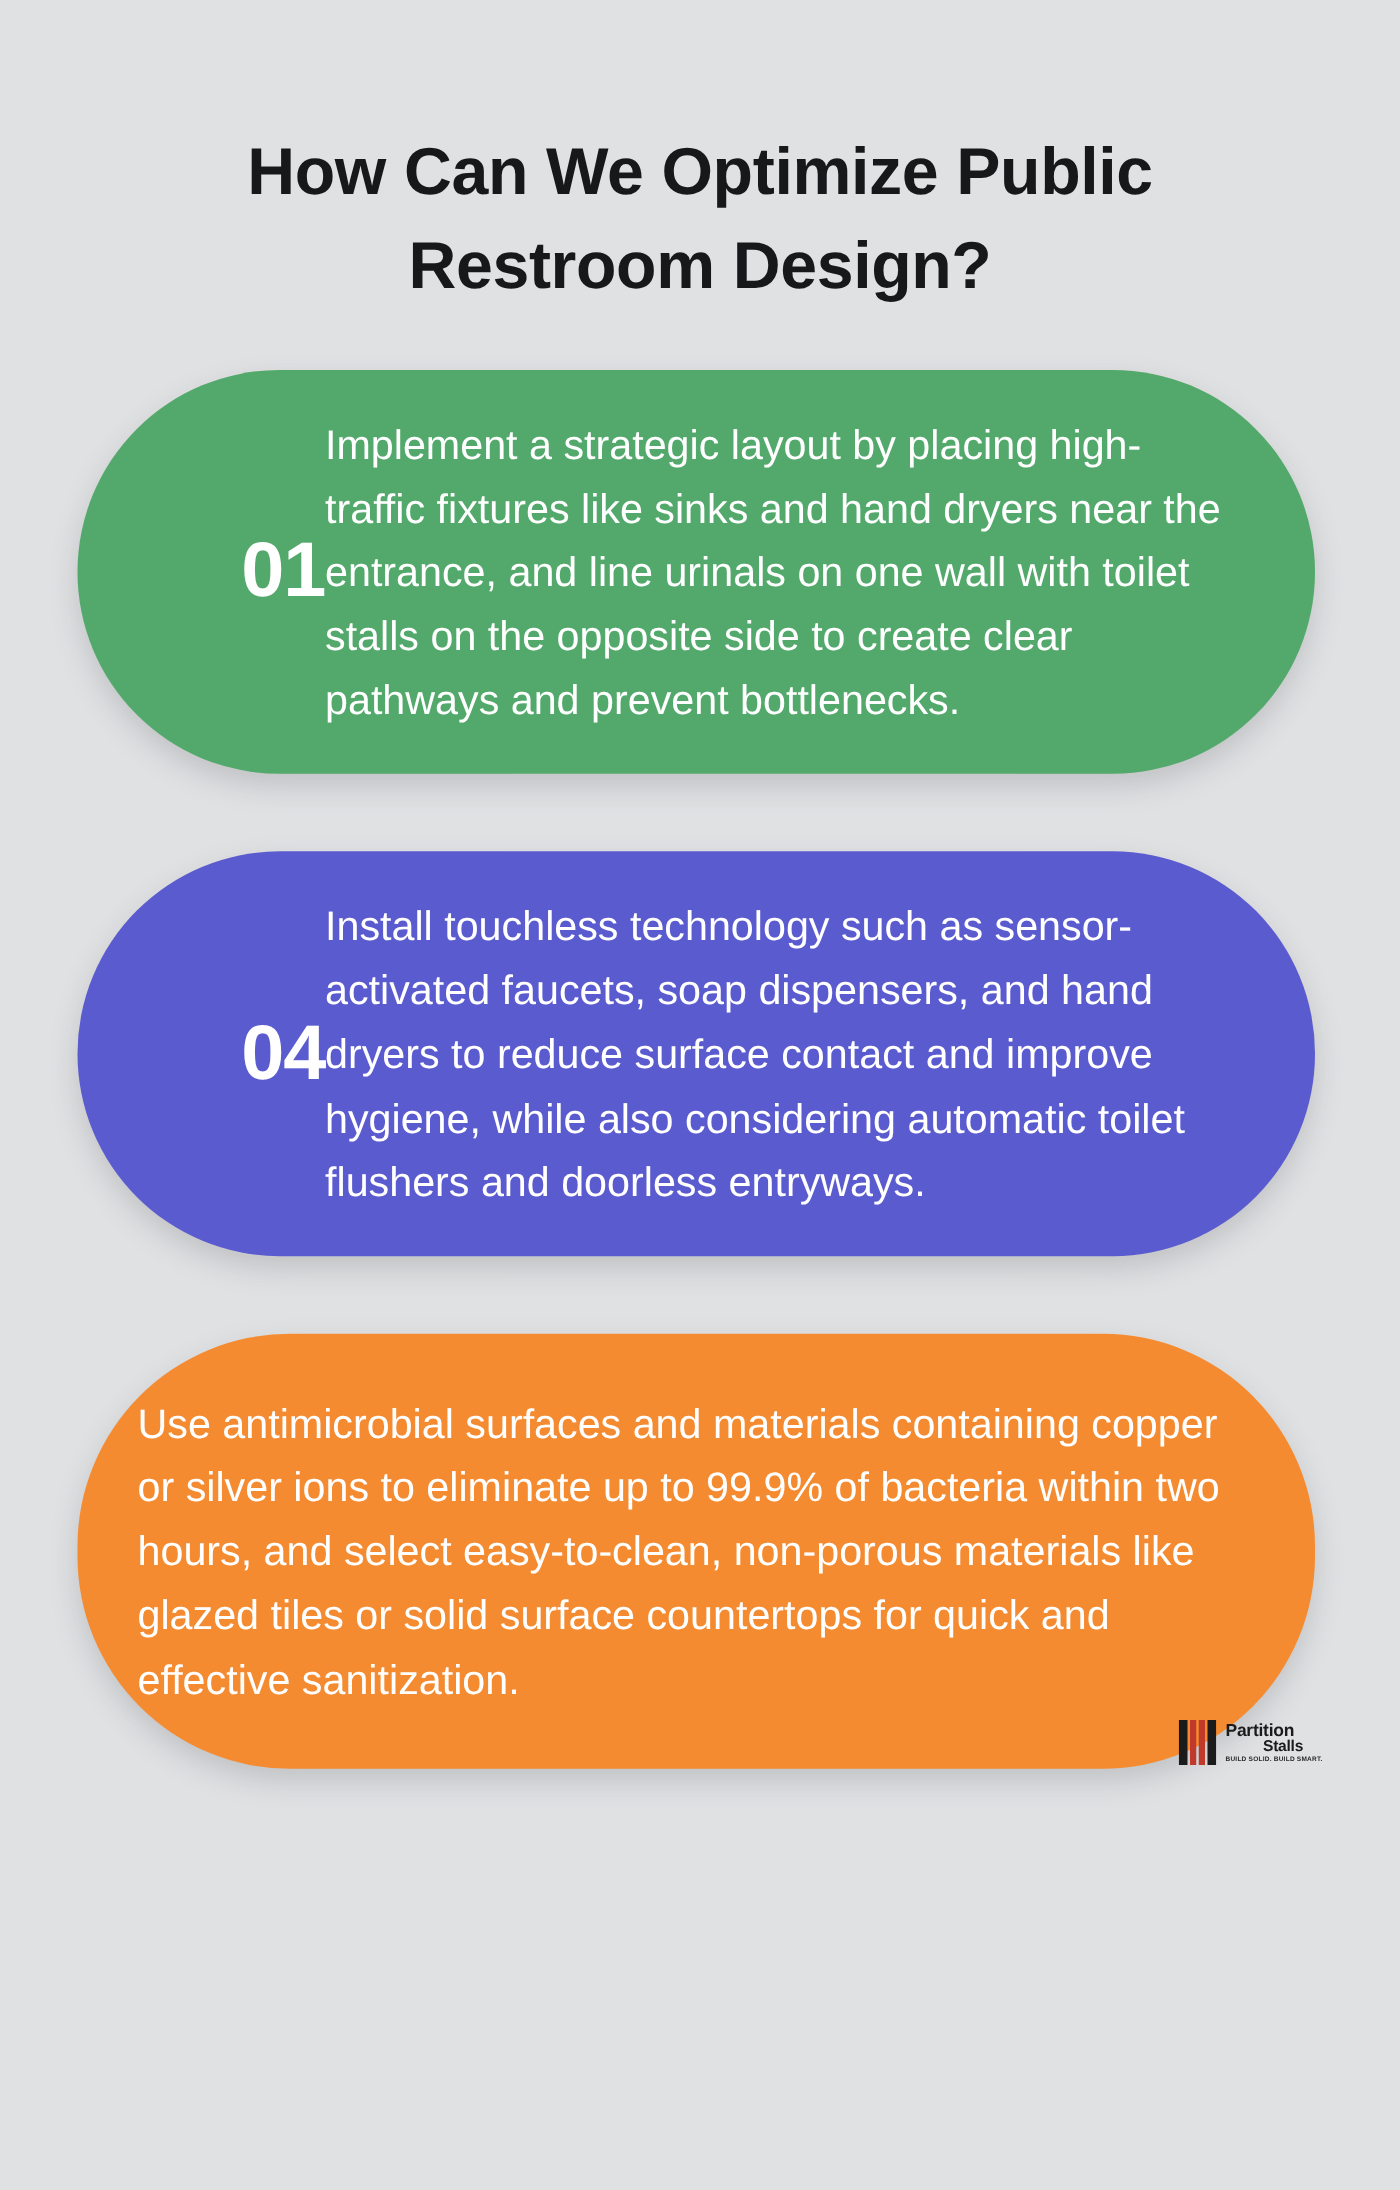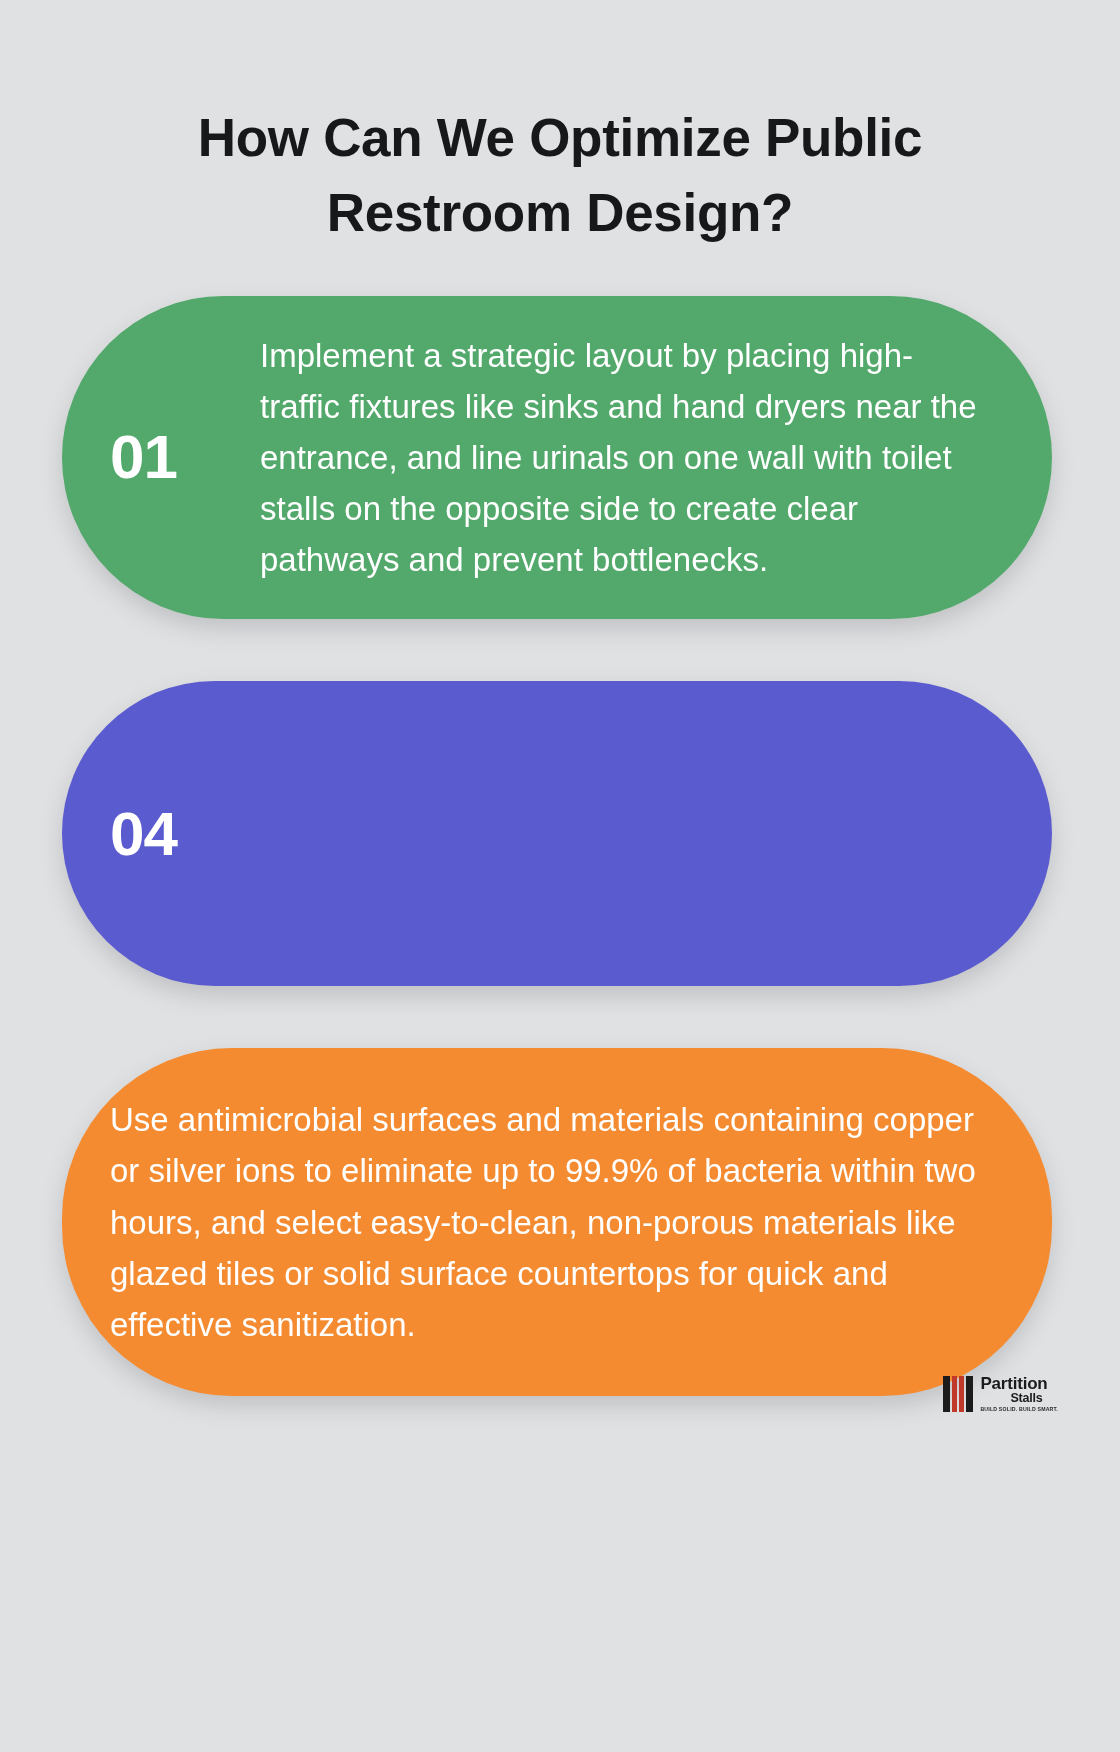--- a/index.html
+++ b/index.html
@@ -47,21 +47,21 @@
     box-shadow: 0 10px 22px rgba(80, 85, 90, 0.22);
     padding: 34px 60px 34px 48px;
   }
   .card-num {
     color: #ffffff;
     font-size: 62px;
     font-weight: bold;
     line-height: 1;
     width: 150px;
     flex: 0 0 150px;
-    text-align: left;
+    text-align: right;
     letter-spacing: -1px;
   }
   .card-text {
     color: #ffffff;
     font-size: 33px;
     line-height: 1.55;
     flex: 1 1 auto;
   }
   #card-1 { min-height: 305px; }
   #card-2 { min-height: 305px; }
@@ -77,21 +77,21 @@
   }
   .logo-mark {
     display: block;
   }
   .logo-text {
     display: flex;
     flex-direction: column;
     line-height: 1;
   }
   .logo-line1 {
-    font-size: 17px;
+    font-size: 14px;
     font-weight: bold;
     color: #1b1b1b;
     letter-spacing: -0.2px;
   }
   .logo-line2 {
     font-size: 12.5px;
     font-weight: bold;
     color: #1b1b1b;
     letter-spacing: -0.2px;
     margin-left: 30px;
@@ -113,20 +113,21 @@
 
   <div class="cards">
 
     <div class="card" id="card-1" style="background:#53a96b;">
       <div class="card-num">01</div>
       <div class="card-text">Implement a strategic layout by placing high-traffic fixtures like sinks and hand dryers near the entrance, and line urinals on one wall with toilet stalls on the opposite side to create clear pathways and prevent bottlenecks.</div>
     </div>
 
     <div class="card" id="card-2" style="background:#5b5bd0;">
       <div class="card-num">04</div>
+      <div class="card-text">Install touchless technology such as sensor-activated faucets, soap dispensers, and hand dryers to reduce surface contact and improve hygiene, while also considering automatic toilet flushers and doorless entryways.</div>
     </div>
 
     <div class="card" id="card-3" style="background:#f58b31;">
       <div class="card-text">Use antimicrobial surfaces and materials containing copper or silver ions to eliminate up to 99.9% of bacteria within two hours, and select easy-to-clean, non-porous materials like glazed tiles or solid surface countertops for quick and effective sanitization.</div>
     </div>
 
   </div>
 
   <div class="footer-logo">
     <svg class="logo-mark" width="30" height="36" viewBox="0 0 30 36">

